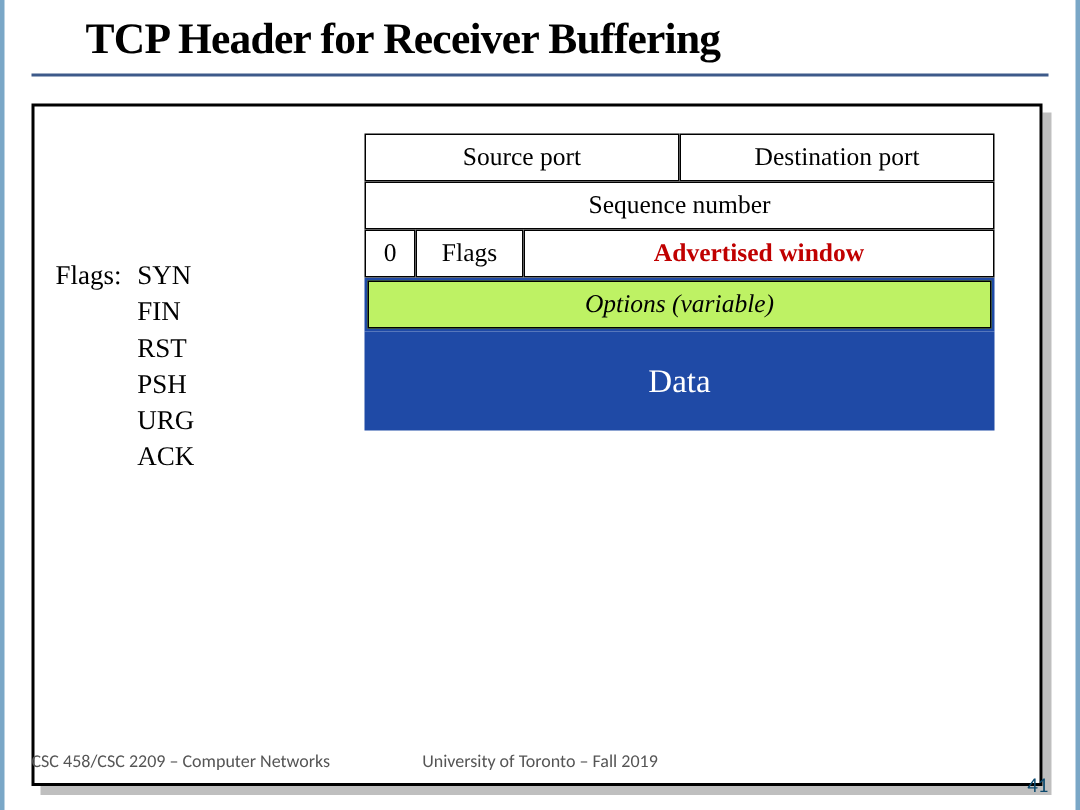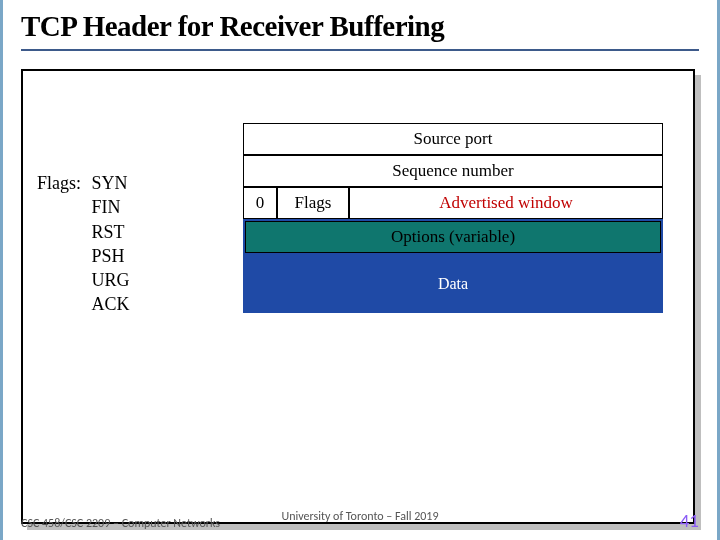--- a/index.html
+++ b/index.html
@@ -4,21 +4,21 @@
 <style>
   * { box-sizing: border-box; margin: 0; padding: 0; }
   html, body { width: 720px; height: 540px; font-family: Georgia, 'Times New Roman', serif; background: #fff; }
   .slide {
     width: 720px; height: 540px;
     border-left: 3px solid #7aa7c7;
     border-right: 3px solid #7aa7c7;
     position: relative;
     display: flex; flex-direction: column;
   }
-  .title-wrap { padding: 10px 18px 0 18px; }
+  .title-wrap { padding: 10px 18px 0 18px; margin-left: 36px; }
   .title {
     font-size: 29px;
     font-weight: bold;
     color: #000;
     letter-spacing: -0.5px;
   }
   .rule {
     height: 0;
     border-top: 2.5px solid #3d5a8a;
     margin: 6px 18px 0 18px;
@@ -45,60 +45,60 @@
     font-size: 18px;
     line-height: 1.35;
   }
   .flags-label { display: inline-block; vertical-align: top; padding-right: 6px; }
   .flags-list  { display: inline-block; vertical-align: top; }
   .header-table {
     position: absolute;
     left: 220px; top: 18px; width: 420px;
     font-size: 17px;
     text-align: center;
-    margin-top: 34px;
   }
   .row { display: flex; }
   .cell {
     border: 1px solid #000;
     padding: 5px 4px;
     background: #fff;
   }
   .half { flex: 1 1 50%; }
   .full { flex: 1 1 100%; }
   .hdrlen { flex: 0 0 72px; }
   .zero   { flex: 0 0 34px; }
   .flagsc { flex: 0 0 72px; }
-  .adv    { flex: 1 1 auto; }
+  .adv    { flex: 1 1 auto; font-weight: bold; }
   .red { color: #c00000; }
   .options-row {
     background: #1f4aa6;
     padding: 2px;
   }
   .options-inner {
-    background: #0f766e;
+    background: #bef264;
     border: 1px solid #000;
     padding: 5px 3px;
+    font-style: italic;
   }
   .data-row {
     background: #1f4aa6;
     color: #fff;
-    font-size: 16px;
+    font-size: 22px;
     padding: 20px 4px;
     text-align: center;
   }
   .footer {
     position: absolute;
     bottom: 8px; left: 18px; right: 18px;
     display: flex; align-items: baseline;
     font-family: Calibri, Arial, sans-serif;
-    font-size: 12px; color: #555;
+    font-size: 12px; color: #555; flex-direction: column;
   }
   .footer .center { position: absolute; left: 50%; transform: translateX(-50%); }
-  .footer .right  { margin-left: auto; font-size: 19px; color: #8b5cf6; }
+  .footer .right  { margin-left: auto; font-size: 14px; color: #0c4a6e; }
 </style>
 </head>
 <body>
 
 <div class="slide">
 
   <div class="title-wrap">
     <h1 class="title">TCP Header for Receiver Buffering</h1>
   </div>
   <div class="rule"></div>
@@ -115,20 +115,21 @@
           <div>RST</div>
           <div>PSH</div>
           <div>URG</div>
           <div>ACK</div>
         </span>
       </div>
 
       <div class="header-table">
         <div class="row">
           <div class="cell half">Source port</div>
+          <div class="cell half">Destination port</div>
         </div>
         <div class="row">
           <div class="cell full">Sequence number</div>
         </div>
         <div class="row">
           <div class="cell zero">0</div>
           <div class="cell flagsc">Flags</div>
           <div class="cell adv red">Advertised window</div>
         </div>
         <div class="row">

